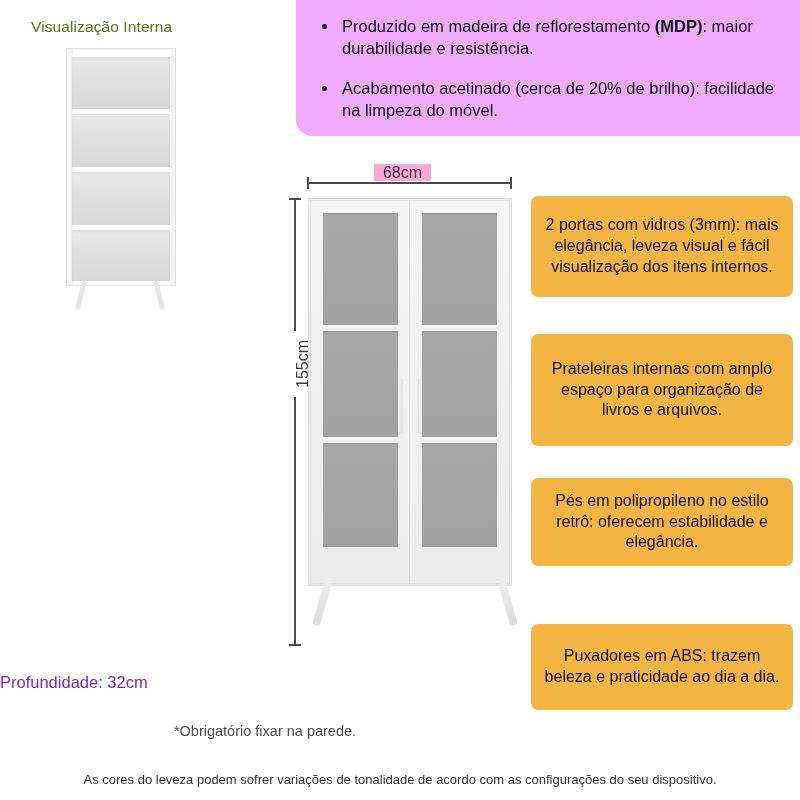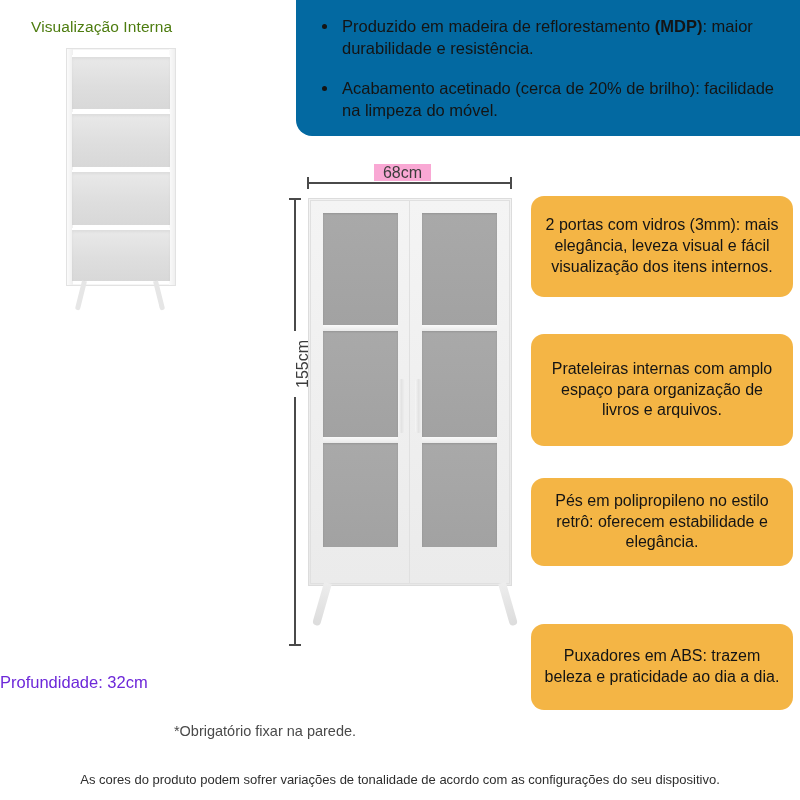--- a/index.html
+++ b/index.html
@@ -38,21 +38,21 @@
   }
   .shelf-side-l{left:0;}
   .shelf-side-r{right:0;}
   .sh-leg{position:absolute;width:5px;height:30px;background:#e6e6e6;border-radius:0 0 3px 3px;}
   .sh-leg.l{left:16px;top:233px;transform:rotate(14deg);transform-origin:top center;}
   .sh-leg.r{right:16px;top:233px;transform:rotate(-14deg);transform-origin:top center;}
 
   
   .purple-panel{
     position:absolute;left:296px;top:0;width:504px;height:136px;
-    background:#0369a1;border-bottom-left-radius:16px;
+    background:#f0abfc;border-bottom-left-radius:16px;
   }
   .purple-list{
     position:absolute;left:22px;top:16px;right:18px;
     margin:0;padding:0;list-style:none;
   }
   .purple-list li{
     position:relative;padding-left:24px;margin-bottom:18px;
     font-size:16.5px;line-height:1.33;color:#141414;
   }
   .purple-list li:last-child{margin-bottom:0;}
@@ -121,21 +121,21 @@
   }
   .handle.left{right:5px;}
   .handle.right{left:5px;}
   .cab-leg{position:absolute;width:8px;height:44px;background:linear-gradient(180deg,#ededed,#dcdcdc);border-radius:0 0 4px 4px;}
   .cab-leg.l{left:24px;top:418px;transform:rotate(16deg);transform-origin:top center;}
   .cab-leg.r{right:24px;top:418px;transform:rotate(-16deg);transform-origin:top center;}
 
   
   .callout{
     position:absolute;left:531px;width:262px;
-    background:#f4b545;border-radius:13px;
+    background:#f4b545;border-radius:7px;
     display:flex;align-items:center;justify-content:center;
     text-align:center;font-size:16px;line-height:1.3;color:#141414;
     padding:10px 12px;box-sizing:border-box;
   }
   .co1{top:196px;height:101px;}
   .co2{top:334px;height:112px;}
   .co3{top:478px;height:88px;}
   .co4{top:592px;height:86px;margin-top:32px;}
 
   
@@ -237,15 +237,15 @@
     </div>
   <div class="callout co3">
       <span>Pés em polipropileno no estilo retrô: oferecem estabilidade e elegância.</span>
     </div>
   <div class="callout co4">
       <span>Puxadores em ABS: trazem beleza e praticidade ao dia a dia.</span>
     </div>
 
   <div class="depth-text">Profundidade: 32cm</div>
   <div class="wall-note">*Obrigatório fixar na parede.</div>
-  <div class="disclaimer">As cores do produto podem sofrer variações de tonalidade de acordo com as configurações do seu dispositivo.</div>
+  <div class="disclaimer">As cores do leveza podem sofrer variações de tonalidade de acordo com as configurações do seu dispositivo.</div>
 
 </div>
 
 </body></html>

